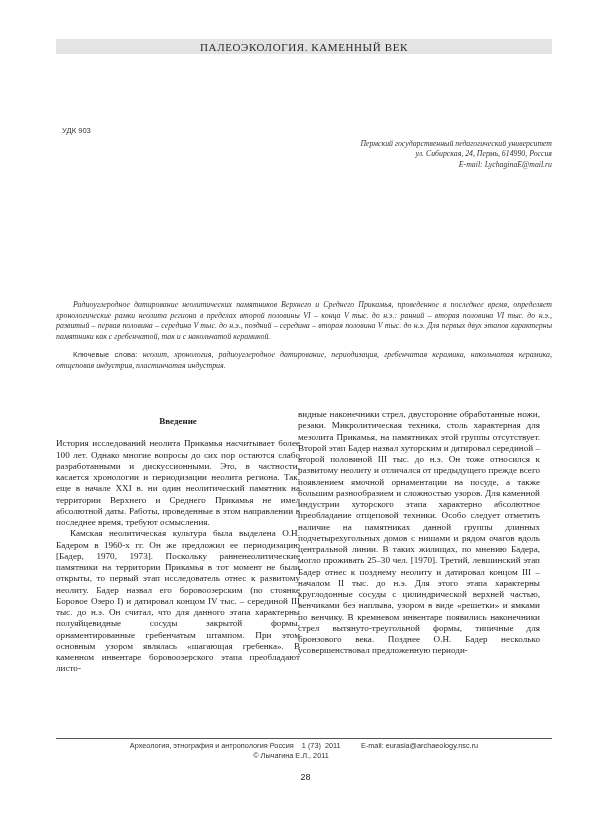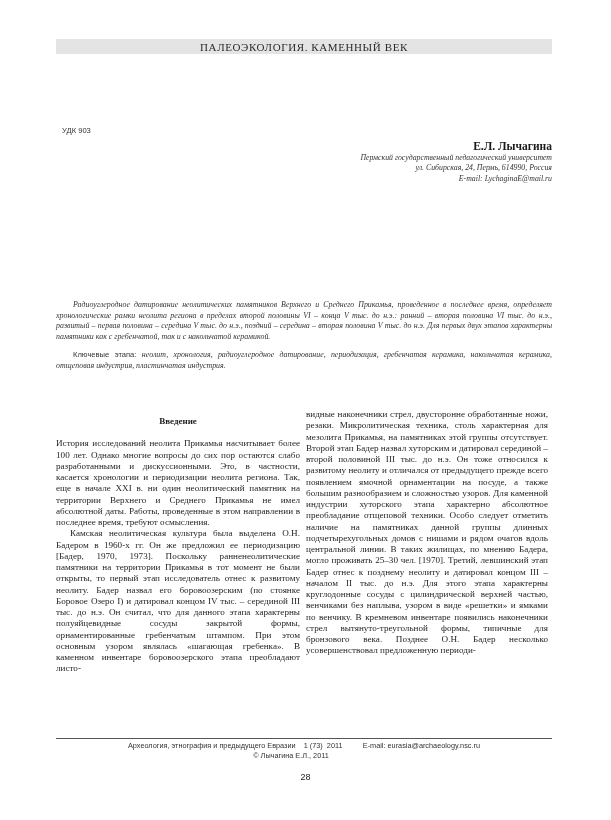--- a/index.html
+++ b/index.html
@@ -13,63 +13,62 @@
   .author-block { right: 59px; top: 139px; text-align: right; }
   .author-name { font-size: 11.5px; font-weight: bold; line-height: 14px; }
   .affil { font-size: 7.8px; font-style: italic; line-height: 10.3px; color: #333; }
   .title { left: 56px; width: 496px; top: 236px; text-align: center; font-size: 11.6px; font-weight: bold; line-height: 14px; letter-spacing: 0.3px; }
   .abstract { left: 56px; width: 496px; top: 300px; font-size: 7.9px; font-style: italic; line-height: 10.6px; text-align: justify; text-indent: 17px; color: #333; }
   .keywords { left: 56px; width: 496px; top: 350px; font-size: 7.9px; line-height: 10.6px; text-align: justify; text-indent: 17px; color: #333; }
   .keywords .kw-label { font-family: "Liberation Sans", sans-serif; font-style: normal; font-size: 7.6px; }
   .keywords .kw-list { font-style: italic; }
   .col { font-size: 9.15px; line-height: 11.25px; text-align: justify; color: #1f1f1f; }
   .col1 { left: 56px; width: 244px; top: 415px; }
-  .col2 { left: 306px; width: 242px; top: 409px; }
+  .col2 { left: 298px; width: 242px; top: 409px; }
   .section-heading { text-align: center; font-weight: bold; font-size: 9px; margin-bottom: 11px; margin-top: 1px; }
   .col p { margin: 0; }
   .col p.indent { text-indent: 14px; }
   .footer-rule { left: 56px; width: 496px; top: 738px; height: 0; border-top: 0.8px solid #555; }
   .footer-line1 { left: 56px; width: 496px; top: 741px; font-family: "Liberation Sans", sans-serif; font-size: 7.3px; color: #333; display: flex; justify-content: center; gap: 0; white-space: pre; }
   .footer-line2 { left: 43px; width: 496px; top: 751px; font-family: "Liberation Sans", sans-serif; font-size: 7.3px; color: #333; text-align: center; }
   .page-num { left: 0; width: 611px; top: 772px; text-align: center; font-family: "Liberation Sans", sans-serif; font-size: 9px; color: #222; }
 </style>
 </head>
 <body>
 
 <div class="abs header-bar">
   <span>ПАЛЕОЭКОЛОГИЯ. КАМЕННЫЙ ВЕК</span>
 </div>
 
 <div class="abs udk">УДК 903</div>
 
 <div class="abs author-block">
-  <div class="author-name">Е.Л. Лычагина</div>
   <div class="affil">Пермский государственный педагогический университет</div>
   <div class="affil">ул. Сибирская, 24, Пермь, 614990, Россия</div>
   <div class="affil">E-mail: LychaginaE@mail.ru</div>
 </div>
 
 <div class="abs title">
 </div>
 
 <div class="abs abstract">Радиоуглеродное датирование неолитических памятников Верхнего и Среднего Прикамья, проведенное в последнее время, определяет хронологические рамки неолита региона в пределах второй половины VI – конца V тыс. до н.э.: ранний – вторая половина VI тыс. до н.э., развитый – первая половина – середина V тыс. до н.э., поздний – середина – вторая половина V тыс. до н.э. Для первых двух этапов характерны памятники как с гребенчатой, так и с накольчатой керамикой.</div>
 
 <div class="abs keywords">
-  <span class="kw-label">Ключевые этапа: </span><span class="kw-list">неолит, хронология, радиоуглеродное датирование, периодизация, гребенчатая керамика, накольчатая керамика, отщеповая индустрия, пластинчатая индустрия.</span>
+  <span class="kw-label">Ключевые слова: </span><span class="kw-list">неолит, хронология, радиоуглеродное датирование, периодизация, гребенчатая керамика, накольчатая керамика, отщеповая индустрия, пластинчатая индустрия.</span>
 </div>
 
 <div class="abs col col1">
   <div class="section-heading">Введение</div>
   <p>История исследований неолита Прикамья насчитывает более 100 лет. Однако многие вопросы до сих пор остаются слабо разработанными и дискуссионными. Это, в частности, касается хронологии и периодизации неолита региона. Так, еще в начале XXI в. ни один неолитический памятник на территории Верхнего и Среднего Прикамья не имел абсолютной даты. Работы, проведенные в этом направлении в последнее время, требуют осмысления.</p>
   <p class="indent">Камская неолитическая культура была выделена О.Н. Бадером в 1960-х гг. Он же предложил ее периодизацию [Бадер, 1970, 1973]. Поскольку ранненеолитические памятники на территории Прикамья в тот момент не были открыты, то первый этап исследователь отнес к развитому неолиту. Бадер назвал его боровоозерским (по стоянке Боровое Озеро I) и датировал концом IV тыс. – серединой III тыс. до н.э. Он считал, что для данного этапа характерны полуяйцевидные сосуды закрытой формы, орнаментированные гребенчатым штампом. При этом основным узором являлась «шагающая гребенка». В каменном инвентаре боровоозерского этапа преобладают листо-</p>
 </div>
 
 <div class="abs col col2">
   <p>видные наконечники стрел, двусторонне обработанные ножи, резаки. Микролитическая техника, столь характерная для мезолита Прикамья, на памятниках этой группы отсутствует. Второй этап Бадер назвал хуторским и датировал серединой – второй половиной III тыс. до н.э. Он тоже относился к развитому неолиту и отличался от предыдущего прежде всего появлением ямочной орнаментации на посуде, а также большим разнообразием и сложностью узоров. Для каменной индустрии хуторского этапа характерно абсолютное преобладание отщеповой техники. Особо следует отметить наличие на памятниках данной группы длинных подчетырехугольных домов с нишами и рядом очагов вдоль центральной линии. В таких жилищах, по мнению Бадера, могло проживать 25–30 чел. [1970]. Третий, левшинский этап Бадер отнес к позднему неолиту и датировал концом III – началом II тыс. до н.э. Для этого этапа характерны круглодонные сосуды с цилиндрической верхней частью, венчиками без наплыва, узором в виде «решетки» и ямками по венчику. В кремневом инвентаре появились наконечники стрел вытянуто-треугольной формы, типичные для бронзового века. Позднее О.Н. Бадер несколько усовершенствовал предложенную периоди-</p>
 </div>
 
 <div class="abs footer-rule"></div>
 
-<div class="abs footer-line1"><span>Археология, этнография и предыдущего Евразии</span><span>    </span><span>1 (73)</span><span>  </span><span>2011</span><span>          </span><span>E-mail: eurasia@archaeology.nsc.ru</span></div>
+<div class="abs footer-line1"><span>Археология, этнография и антропология Россия</span><span>    </span><span>1 (73)</span><span>  </span><span>2011</span><span>          </span><span>E-mail: eurasia@archaeology.nsc.ru</span></div>
 
 <div class="abs footer-line2">© Лычагина Е.Л., 2011</div>
 
 <div class="abs page-num">28</div>
 
 </body></html>

